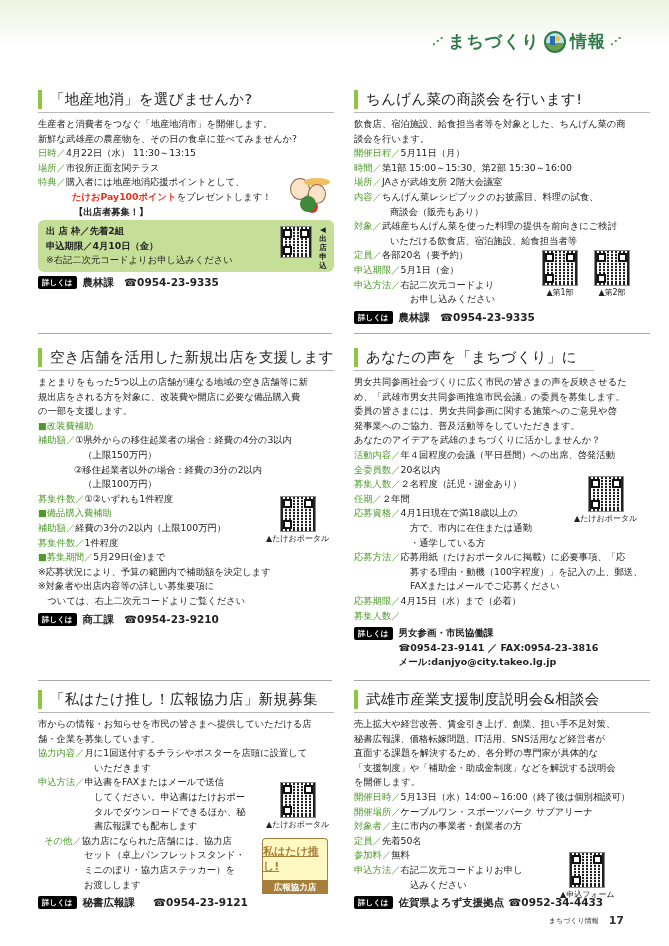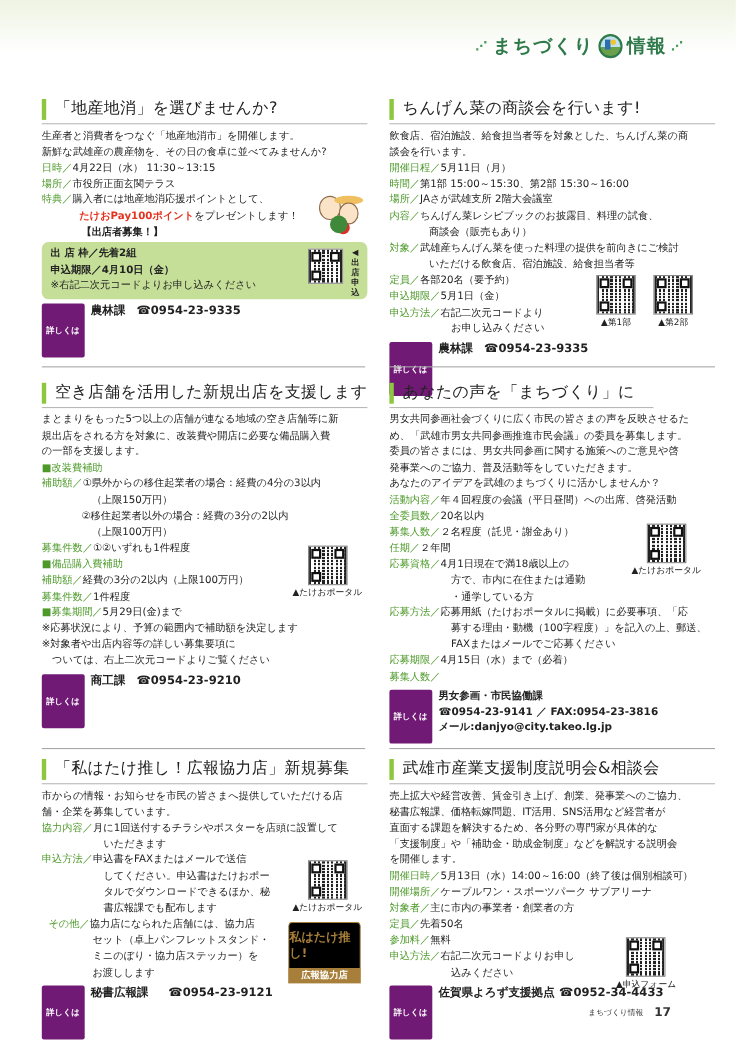--- a/index.html
+++ b/index.html
@@ -19,44 +19,44 @@
   .sec-title { display: flex; align-items: center; border-bottom: 1px solid #b8b8b8; padding-bottom: 3px; margin-bottom: 4px; }
   .sec-title .bar { width: 4px; height: 19px; background: #8dc63f; margin-right: 8px; flex: none; }
   .sec-title .txt { font-size: 14.5px; color: #222; letter-spacing: 0.3px; white-space: nowrap; }
   .p { color: #222; }
   .row { display: flex; }
   .lbl { color: #4d9a2a; white-space: nowrap; flex: none; }
   .val { color: #222; }
   .em-red { color: #e5321f; font-weight: bold; }
   .green-head { color: #4d9a2a; }
   .contact { display: flex; align-items: flex-start; margin-top: 3px; font-weight: bold; font-size: 10.5px; }
-  .contact .tag { background: #701a75; color: #fff; font-size: 7.5px; padding: 19px 4px; border-radius: 2px; margin-right: 6px; line-height: 11px; margin-top: 1px; font-weight: bold; flex: none; }
+  .contact .tag { background: #000000; color: #fff; font-size: 7.5px; padding: 1px 4px; border-radius: 2px; margin-right: 6px; line-height: 11px; margin-top: 1px; font-weight: bold; flex: none; }
   .contact .dept { margin-right: 10px; }
   .divider { position: absolute; height: 1px; background: #a8a8a8; }
   .qr { width: 36px; height: 36px; border: 1px solid #888; background:
       repeating-linear-gradient(90deg, #222 0 2px, #fff 2px 4px),
       #fff; position: relative; }
   .qr::before { content: ""; position: absolute; inset: 2px; background:
       repeating-linear-gradient(0deg, transparent 0 2px, rgba(255,255,255,0.85) 2px 3px); }
   .qr .f1, .qr .f2, .qr .f3 { position: absolute; width: 9px; height: 9px; border: 2px solid #111; background: #fff; z-index: 1; }
   .qr .f1 { left: 2px; top: 2px; } .qr .f2 { right: 2px; top: 2px; } .qr .f3 { left: 2px; bottom: 2px; }
   .qr-cap { font-size: 8px; color: #222; text-align: center; white-space: nowrap; }
   .apply-box { background: #c6df98; border-radius: 6px; padding: 4px 8px; position: relative; margin-top: 1px; height: 52px; }
   .apply-box .b { font-weight: bold; }
   .apply-box .side { position: absolute; right: 6px; top: 5px; width: 10px; font-size: 7.5px; line-height: 9px; font-weight: bold; text-align: center; }
   .apply-box .qr { position: absolute; right: 22px; top: 6px; width: 32px; height: 32px; }
   .illus { position: absolute; width: 44px; height: 40px; }
   .illus .face1 { position: absolute; left: 2px; top: 4px; width: 20px; height: 22px; border-radius: 50%; background: #fbe3c8; border: 1px solid #8a6a4a; }
   .illus .face2 { position: absolute; left: 20px; top: 10px; width: 18px; height: 20px; border-radius: 50%; background: #fbe3c8; border: 1px solid #8a6a4a; }
   .illus .hat { position: absolute; left: 16px; top: 4px; width: 26px; height: 8px; border-radius: 50%; background: #f0c060; }
   .illus .veg { position: absolute; left: 12px; top: 22px; width: 16px; height: 16px; border-radius: 50%; background: #3f8a3a; box-shadow: 4px 3px 0 -2px #d9302a; }
   .promo-logo { position: absolute; width: 66px; }
-  .promo-logo .top { height: 42px; border: 1.5px solid #a77f3a; border-bottom: none; border-radius: 4px 4px 0 0; display: flex; align-items: center; justify-content: center; color: #a77f3a; font-weight: bold; font-size: 11px; background: #000000; }
+  .promo-logo .top { height: 42px; border: 1.5px solid #a77f3a; border-bottom: none; border-radius: 4px 4px 0 0; display: flex; align-items: center; justify-content: center; color: #a77f3a; font-weight: bold; font-size: 11px; background: #fef9c3; text-decoration: underline; }
   .promo-logo .bot { background: #a77f3a; color: #fff; font-size: 8.5px; font-weight: bold; text-align: center; line-height: 14px; }
-  .footer { position: absolute; right: 59px; top: 914px; font-size: 7px; color: #333; display: flex; align-items: center; gap: 10px; }
+  .footer { position: absolute; right: 45px; top: 914px; font-size: 7px; color: #333; display: flex; align-items: center; gap: 10px; }
   .footer .num { font-size: 11px; font-weight: bold; }
 </style>
 </head>
 <body>
 
 <div class="top-band"></div>
 <div class="header-badge">
   <span class="spark">⋰</span>
   <span>まちづくり</span>
   <span class="town-icon"></span>
@@ -371,21 +371,21 @@
     <div class="top">私はたけ推し!</div>
     <div class="bot">広報協力店</div>
   </div>
 </div>
 
 <div class="section col right" style="top:690px;">
   <div class="sec-title">
     <span class="bar"></span>
     <span class="txt">武雄市産業支援制度説明会&amp;相談会</span>
   </div>
-  <div class="p">売上拡大や経営改善、賃金引き上げ、創業、発事業へのご協力、</div>
+  <div class="p">売上拡大や経営改善、賃金引き上げ、創業、担い手不足対策、</div>
   <div class="p">秘書広報課、価格転嫁問題、IT活用、SNS活用など経営者が</div>
   <div class="p">直面する課題を解決するため、各分野の専門家が具体的な</div>
   <div class="p">「支援制度」や「補助金・助成金制度」などを解説する説明会</div>
   <div class="p">を開催します。</div>
   <div class="row">
       <span class="lbl">開催日時／</span>
       <span class="val" style="white-space:nowrap;">5月13日（水）14:00～16:00（終了後は個別相談可）</span>
     </div>
   <div class="row">
       <span class="lbl">開催場所／</span>

